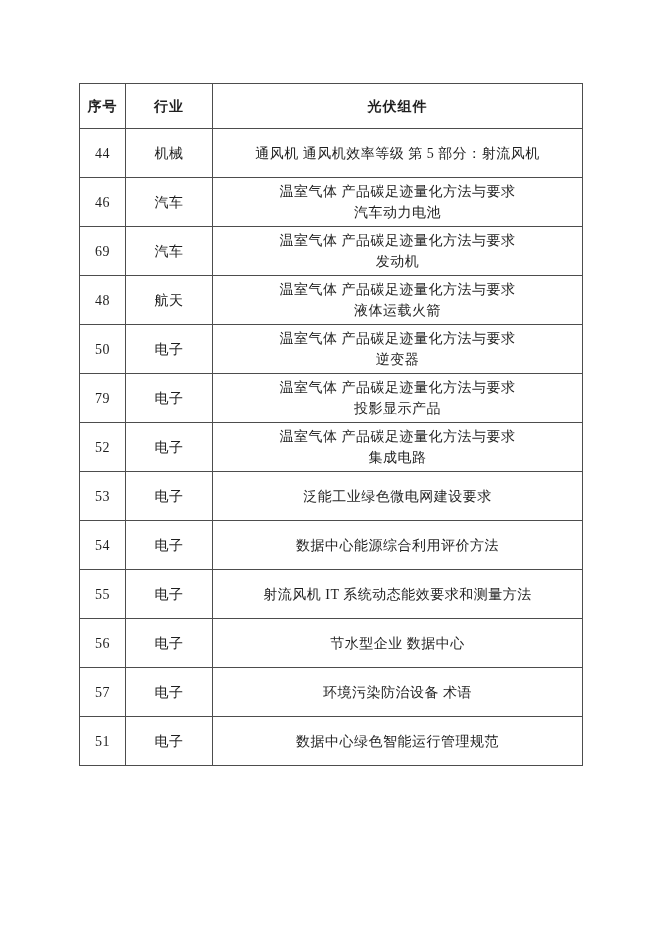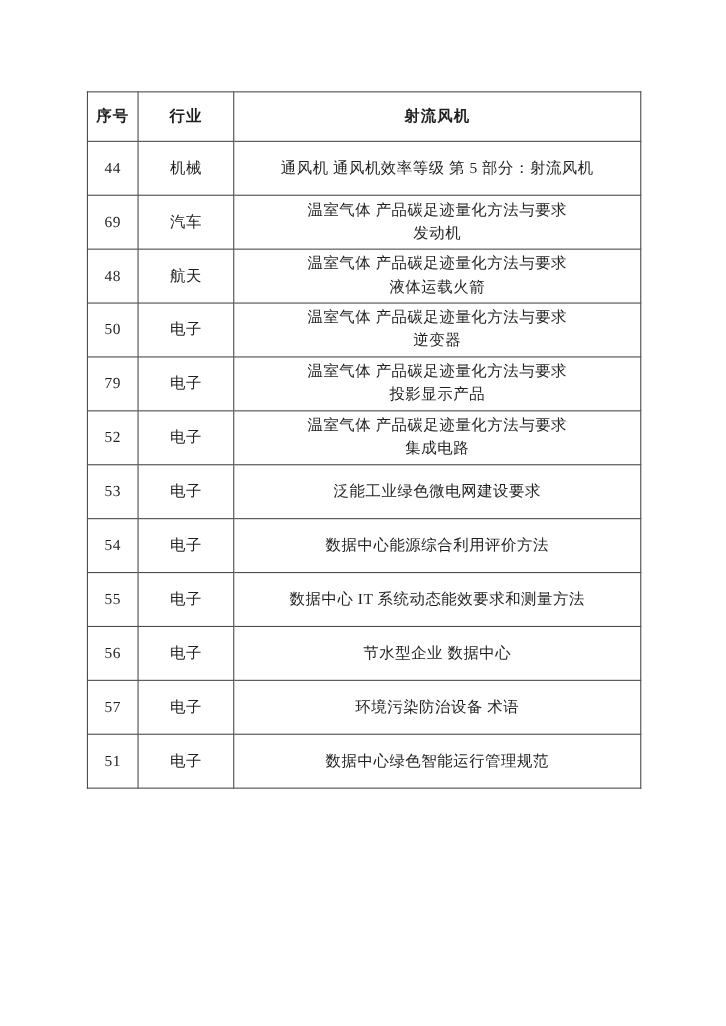--- a/index.html
+++ b/index.html
@@ -61,29 +61,37 @@
   <table class="standards-table">
     <colgroup>
       <col class="col-no">
       <col class="col-industry">
       <col class="col-name">
     </colgroup>
     <thead>
       <tr>
         <th>序号</th>
         <th>行业</th>
-        <th>射流风机</th>
+        <th>光伏组件</th>
       </tr>
     </thead>
     <tbody id="table-body">
         <tr>
           <td>44</td>
           <td>机械</td>
           <td>
             <div class="name-line">通风机 通风机效率等级 第 5 部分：射流风机</div>
+          </td>
+        </tr>
+        <tr>
+          <td>46</td>
+          <td>汽车</td>
+          <td>
+            <div class="name-line">温室气体 产品碳足迹量化方法与要求</div>
+            <div class="name-line">汽车动力电池</div>
           </td>
         </tr>
         <tr>
           <td>69</td>
           <td>汽车</td>
           <td>
             <div class="name-line">温室气体 产品碳足迹量化方法与要求</div>
             <div class="name-line">发动机</div>
           </td>
         </tr>
@@ -130,21 +138,21 @@
           <td>54</td>
           <td>电子</td>
           <td>
             <div class="name-line">数据中心能源综合利用评价方法</div>
           </td>
         </tr>
         <tr>
           <td>55</td>
           <td>电子</td>
           <td>
-            <div class="name-line">数据中心 IT 系统动态能效要求和测量方法</div>
+            <div class="name-line">射流风机 IT 系统动态能效要求和测量方法</div>
           </td>
         </tr>
         <tr>
           <td>56</td>
           <td>电子</td>
           <td>
             <div class="name-line">节水型企业 数据中心</div>
           </td>
         </tr>
         <tr>

